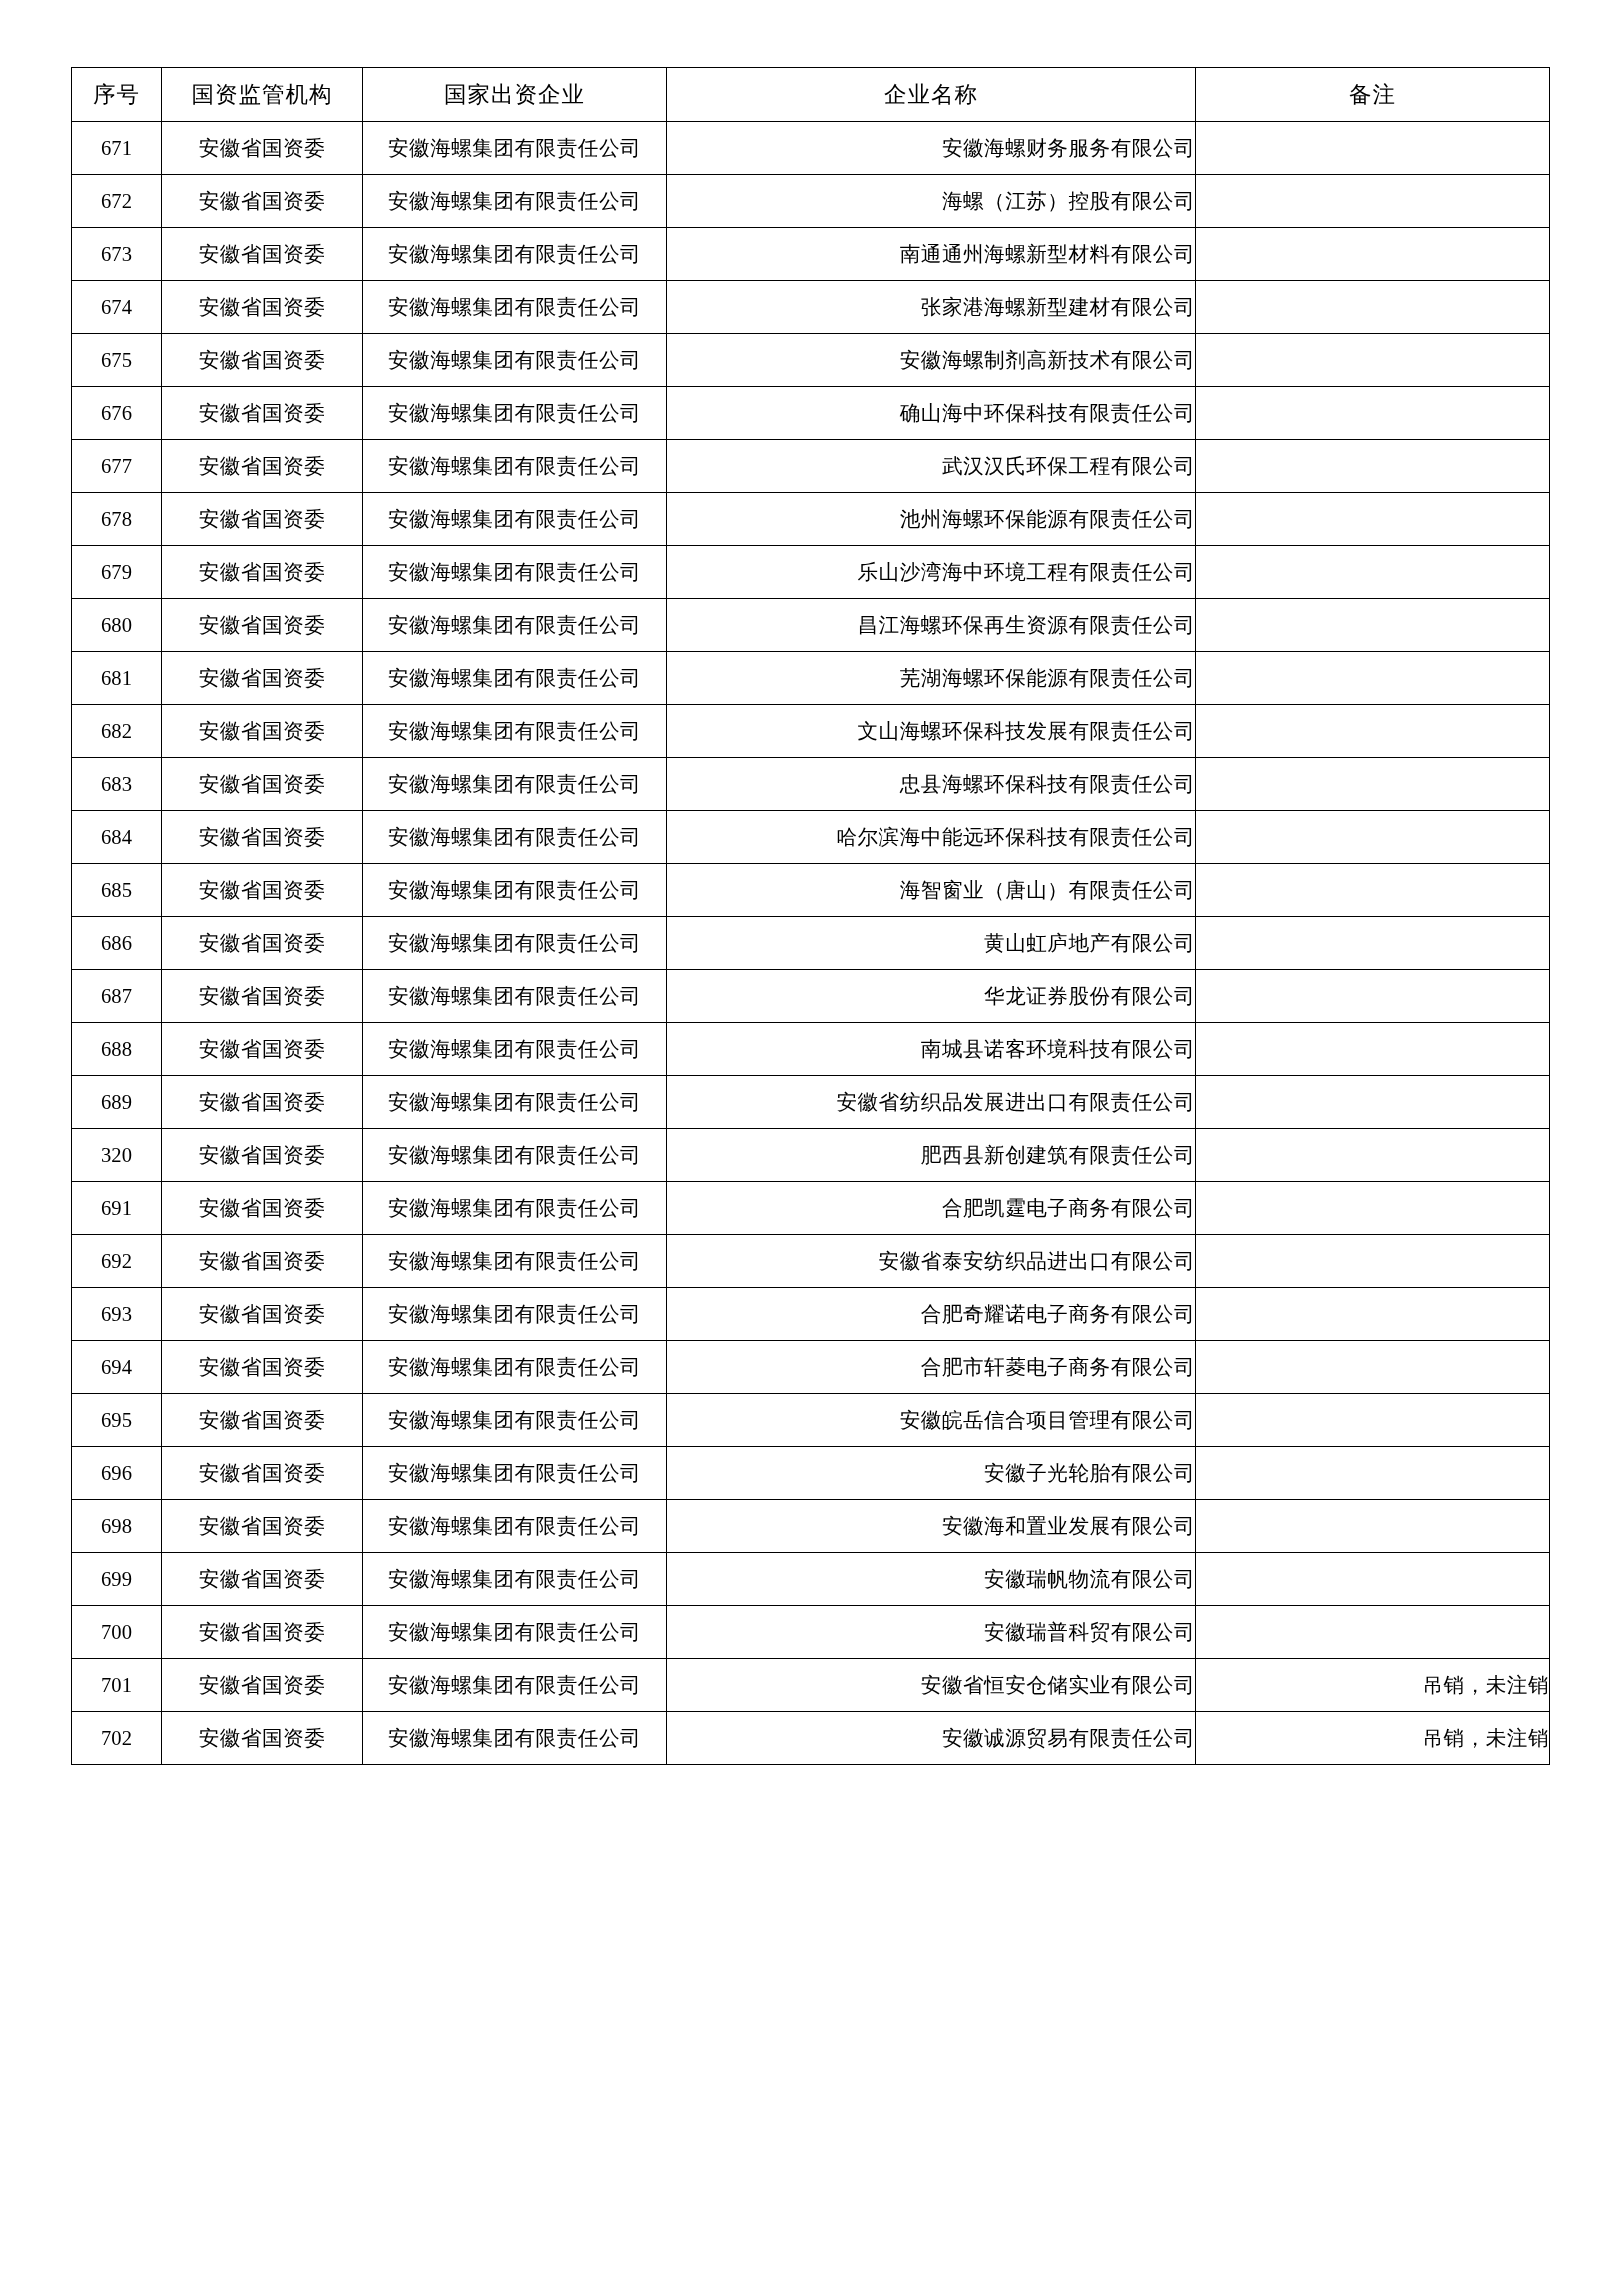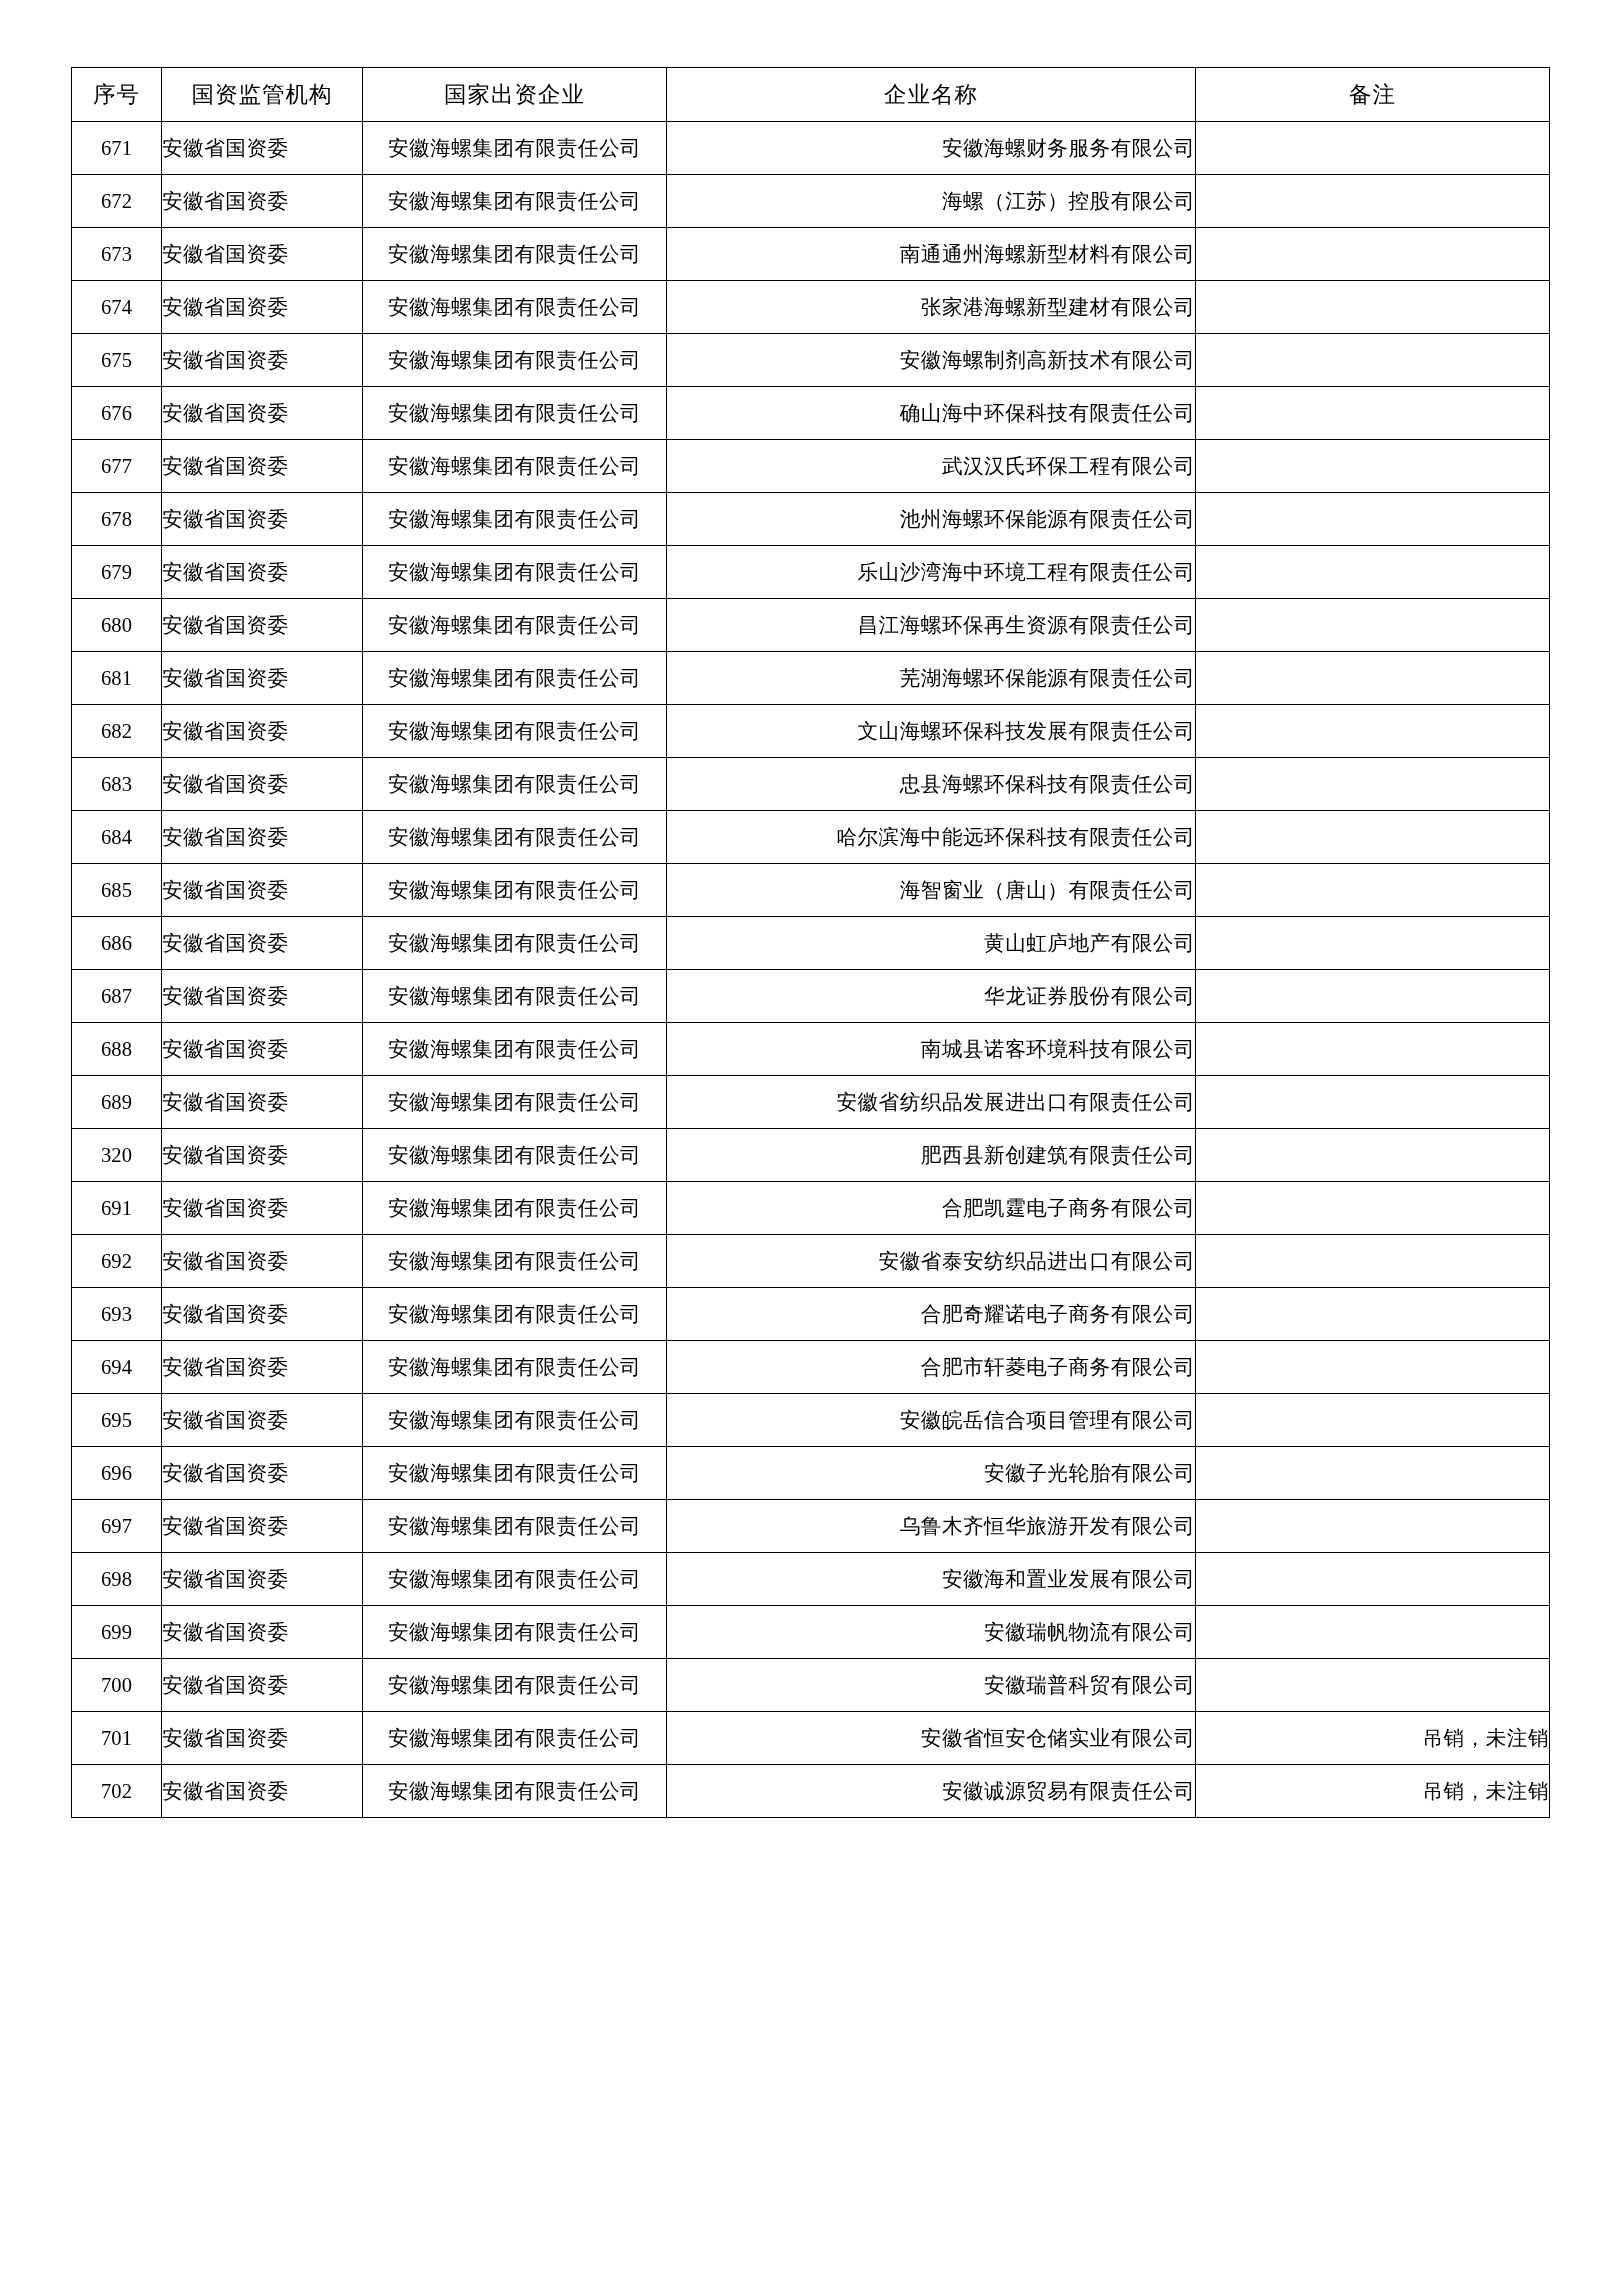--- a/index.html
+++ b/index.html
@@ -47,20 +47,21 @@
   col.c-org { width: 201px; }
   col.c-ent { width: 304px; }
   col.c-name { width: 529px; }
   col.c-note { width: 354px; }
 
   td.seq {
     text-align: center;
     font-size: 20.6px;
   }
   td.org {
+    text-align: center;
     font-size: 19.6px;
     letter-spacing: 0.5px;
   }
   td.ent {
     text-align: center;
     font-size: 19.6px;
     letter-spacing: 0.5px;
   }
   td.name {
     text-align: right;
@@ -272,27 +273,20 @@
           <td class="note"></td>
         </tr>
         <tr>
           <td class="seq">696</td>
           <td class="org">安徽省国资委</td>
           <td class="ent">安徽海螺集团有限责任公司</td>
           <td class="name">安徽子光轮胎有限公司</td>
           <td class="note"></td>
         </tr>
         <tr>
-          <td class="seq">697</td>
-          <td class="org">安徽省国资委</td>
-          <td class="ent">安徽海螺集团有限责任公司</td>
-          <td class="name">乌鲁木齐恒华旅游开发有限公司</td>
-          <td class="note"></td>
-        </tr>
-        <tr>
           <td class="seq">698</td>
           <td class="org">安徽省国资委</td>
           <td class="ent">安徽海螺集团有限责任公司</td>
           <td class="name">安徽海和置业发展有限公司</td>
           <td class="note"></td>
         </tr>
         <tr>
           <td class="seq">699</td>
           <td class="org">安徽省国资委</td>
           <td class="ent">安徽海螺集团有限责任公司</td>

